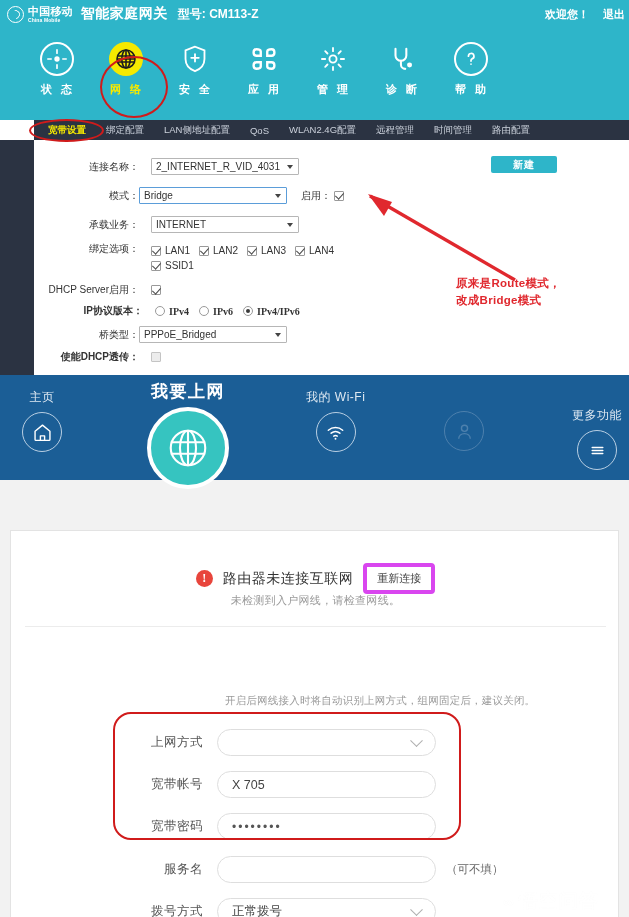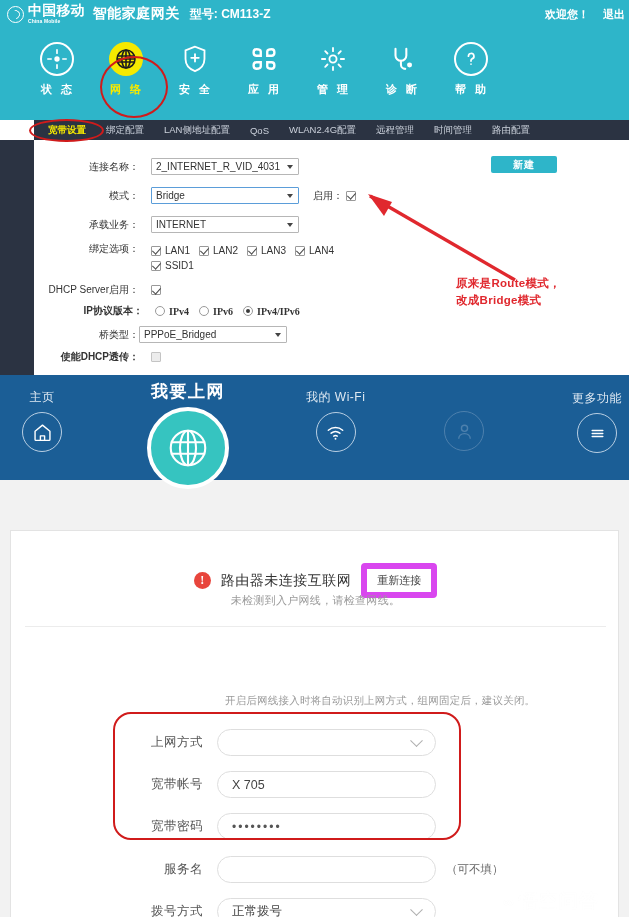--- a/index.html
+++ b/index.html
@@ -25,21 +25,21 @@
   }
   .brand-mark::before {
     content: ""; position: absolute; left: 3px; top: 3.5px;
     width: 7px; height: 7px; border: 1.4px solid #fff; border-radius: 50%;
     border-left-color: transparent; border-bottom-color: transparent;
     transform: rotate(35deg);
   }
   .brand-cn {
     margin-left: 4px; color: #fff; font-weight: bold; line-height: 1.0;
   }
-  .brand-cn .l1 { font-size: 14px; letter-spacing: .2px; display:block;font-family:Liberation Mono, monospace;}
+  .brand-cn .l1 { font-size: 11px; letter-spacing: .2px; display:block;}
   .brand-cn .l2 { font-size: 5px; letter-spacing: .1px; display:block; margin-top:1px;}
   .r-title { margin-left: 8px; color: #fff; font-size: 14px; font-weight: bold; letter-spacing: .5px;}
   .r-model { margin-left: 10px; color: #fff; font-size: 12px; font-weight: bold; }
   .r-right { margin-left: auto; margin-right: 4px; display: flex; align-items: center; gap: 14px; }
   .r-right span { color: #fff; font-size: 11px; font-weight: bold; }
 
   .r-nav {
     position: absolute; left: 0; top: 28px; width: 629px; height: 92px;
     background: #2eb5c9; display: flex; align-items: flex-start;
     padding-left: 22px; gap: 0;
@@ -153,21 +153,21 @@
     position: absolute; left: 0; top: 32px; width: 609px;
     display: flex; align-items: center; justify-content: center; gap: 10px;
   }
   .warn-ico {
     width: 17px; height: 17px; border-radius: 50%; background: #e8453c; color: #fff;
     font-size: 12px; font-weight: bold; display: flex; align-items: center; justify-content: center;
     font-family: "Liberation Serif", serif;
   }
   .status-txt { font-size: 14px; color: #333; letter-spacing: .5px; }
   .btn-reconnect {
-    border: 6px solid #d946ef; border-radius: 4px; padding: 4px 10px;
+    border: 4px solid #d946ef; border-radius: 4px; padding: 4px 10px;
     font-size: 11px; color: #444; background: #fff;
   }
   .status-sub {
     position: absolute; left: 0; top: 62px; width: 609px; text-align: center;
     font-size: 11px; color: #9a9a9a; letter-spacing: .3px;
   }
   .divider { position: absolute; left: 14px; top: 95px; width: 581px; height: 1px; background: #ececec; }
 
   .m-row { position: absolute; display: flex; align-items: center; }
   .m-lab { font-size: 12.5px; color: #555; text-align: right; letter-spacing: .5px;}
@@ -315,21 +315,21 @@
     <div class="form-row" style="left:44px; top:158px; width:320px;">
       <div class="flabel" style="width:95px;">连接名称：</div>
       <div class="fsel" style="width:148px; margin-left:12px;">
         <span>2_INTERNET_R_VID_4031</span>
         <span class="caret"></span>
       </div>
     </div>
 
     <div class="form-row" style="left:44px; top:187px; width:400px;">
       <div class="flabel" style="width:95px;">模式：</div>
-      <div class="fsel focus" style="width:148px; margin-left:12px;">
+      <div class="fsel focus" style="width:148px; ">
         <span>Bridge</span>
         <span class="caret"></span>
       </div>
       <div style="margin-left:14px; display:flex; align-items:center;">
         <span class="flabel">启用：</span>
         <span class="cbx on" style="margin-left:3px;"></span>
       </div>
     </div>
 
     <div class="form-row" style="left:44px; top:216px; width:320px;">
@@ -442,21 +442,21 @@
 
       <div class="a-item" style="left:444px; top:36px;">
         <div class="a-circ faded" style="margin-top:0;">
           <svg width="21" height="21" viewBox="0 0 24 24" fill="none" stroke="#4d80ad" stroke-width="1.6">
             <circle cx="12" cy="8.4" r="3.5"></circle>
             <path d="M5.4 20.4c0-3.8 3-6 6.6-6s6.6 2.2 6.6 6"></path>
           </svg>
         </div>
       </div>
 
-      <div class="a-item" style="left:572px; top:15px;">
+      <div class="a-item" style="left:572px; top:32px;">
         <div class="a-lab">更多功能</div>
         <div class="a-circ">
           <svg width="21" height="21" viewBox="0 0 24 24" stroke="#fff" stroke-width="1.8" stroke-linecap="round">
             <path d="M6 8.5h12M6 12h12M6 15.5h12"></path>
           </svg>
         </div>
       </div>
     </div>
 
     <div class="a-card">

